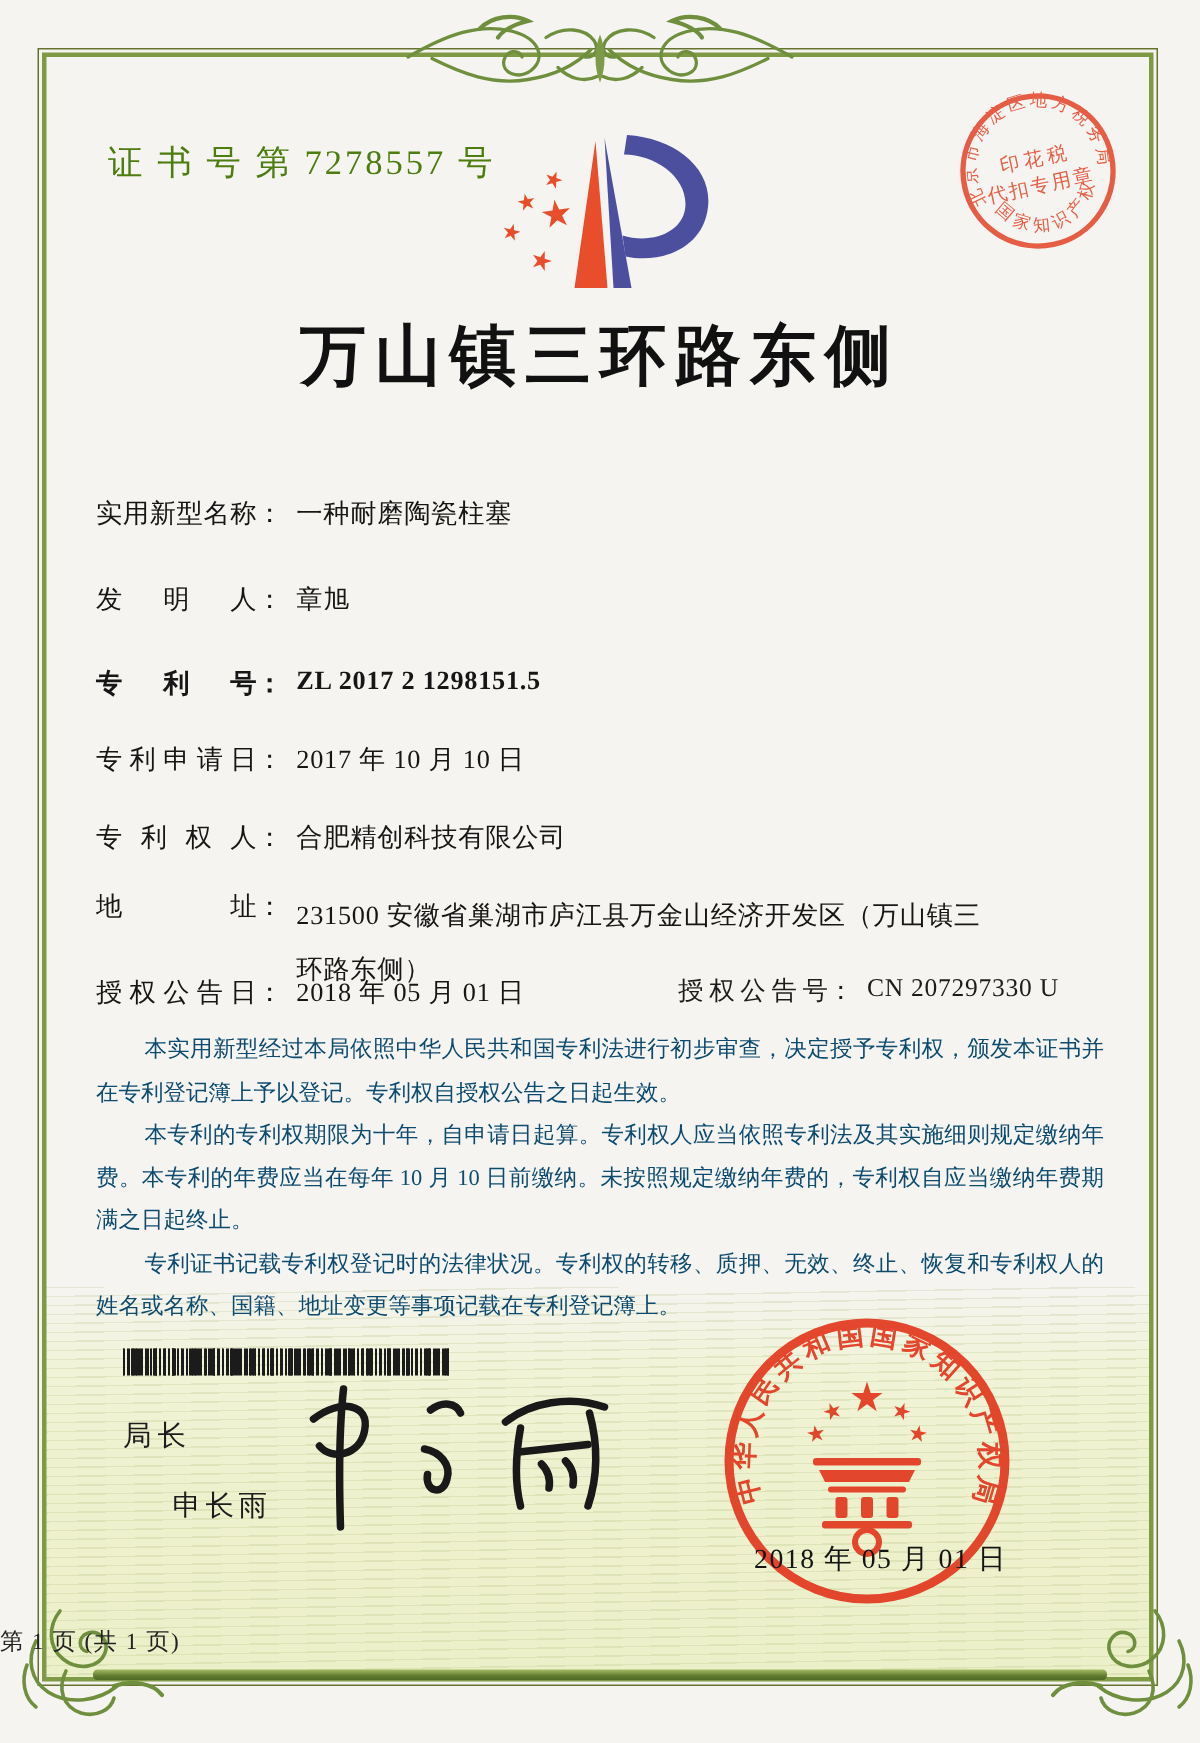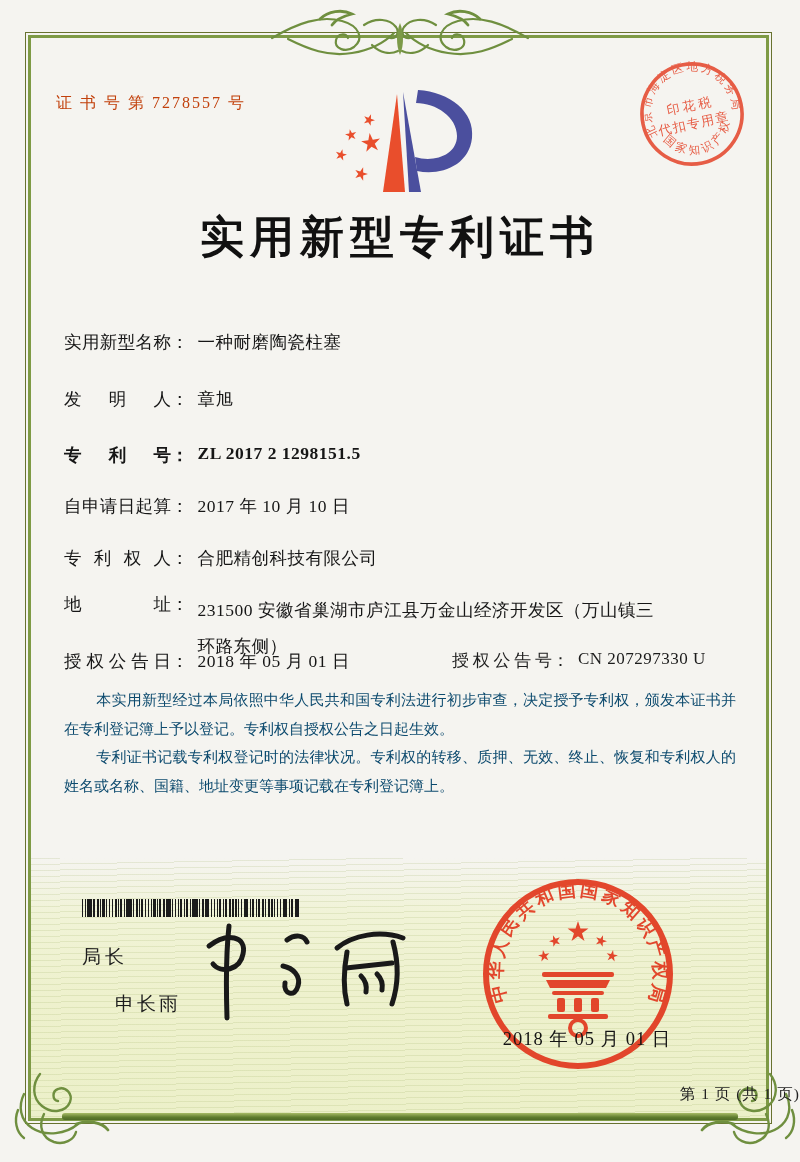--- a/index.html
+++ b/index.html
@@ -39,22 +39,22 @@
   .band::after {
     content:""; position:absolute; inset:0;
     background:repeating-linear-gradient(179deg, rgba(148,168,88,.22) 0 1px, rgba(148,168,88,0) 1px 6px);
     opacity:.8;
   }
 
   .content { position:absolute; inset:0; z-index:5; }
 
   
   .cert-no {
-    position:absolute; left:56px; top:93px;
-    font-size:16px; letter-spacing:2px; color:#c2410c;
+    position:absolute; left:72px; top:93px;
+    font-size:23px; letter-spacing:2px; color:#4d7c0f;
   }
   .title {
     position:absolute; left:0; right:0; top:208px; text-align:center;
     font-size:44px; font-weight:700; letter-spacing:6px; color:#111;
   }
   .field { position:absolute; left:64px; font-size:17.5px; color:#161616; white-space:nowrap; }
   .flabel {
     display:inline-block; width:107px; text-align:justify; text-align-last:justify;
     vertical-align:top;
   }
@@ -92,21 +92,21 @@
 
   .seal { position:absolute; left:478px; top:876px; opacity:.93; }
   .seal-date {
     position:absolute; left:497px; top:1026px; width:180px; text-align:center;
     font-size:18.5px; letter-spacing:1px; color:#141414; z-index:6; white-space:nowrap;
   }
   .stamp { position:absolute; left:628px; top:50px; opacity:.88; transform:rotate(-12deg); }
   .logo { position:absolute; left:328px; top:74px; }
 
   .footer {
-    position:absolute; left:0; right:0; top:1084px; text-align:right;
+    position:absolute; left:0; right:0; top:1084px; text-align:left;
     font-size:15.5px; color:#222; letter-spacing:1px;
   }
 </style>
 </head>
 <body>
 
 <div class="page">
 
   <div class="band"></div>
 
@@ -185,49 +185,50 @@
       <text font-size="11.5" fill="#e5492f" letter-spacing="2.6" font-family="'Liberation Serif',serif">
         <textPath href="#stampTop">北京市海淀区地方税务局</textPath>
       </text>
       <text font-size="11.5" fill="#e5492f" letter-spacing="3.2" font-family="'Liberation Serif',serif">
         <textPath href="#stampBot">国家知识产权局</textPath>
       </text>
       <text x="64" y="60" text-anchor="middle" font-size="13" fill="#e5492f" letter-spacing="3" font-family="'Liberation Serif',serif">印花税</text>
       <text x="64" y="78" text-anchor="middle" font-size="13" fill="#e5492f" letter-spacing="1.5" font-family="'Liberation Serif',serif">代扣专用章</text>
     </svg>
 
-    <div class="title">实用新型专利证书</div>
+    <div class="title">万山镇三环路东侧</div>
 
     <div class="field f-name">
       <span class="flabel">实用新型名称</span><span class="colon">：</span><span class="fvalue">一种耐磨陶瓷柱塞</span>
     </div>
     <div class="field f-inv">
       <span class="flabel">发明人</span><span class="colon">：</span><span class="fvalue">章旭</span>
     </div>
     <div class="field f-patno">
       <span class="flabel">专利号</span><span class="colon">：</span><span class="fvalue">ZL 2017 2 1298151.5</span>
     </div>
     <div class="field f-appd">
-      <span class="flabel">自申请日起算</span><span class="colon">：</span><span class="fvalue">2017 年 10 月 10 日</span>
+      <span class="flabel">专利申请日</span><span class="colon">：</span><span class="fvalue">2017 年 10 月 10 日</span>
     </div>
     <div class="field f-owner">
       <span class="flabel">专利权人</span><span class="colon">：</span><span class="fvalue">合肥精创科技有限公司</span>
     </div>
     <div class="field f-addr">
       <span class="flabel">地址</span><span class="colon">：</span><span class="fvalue wrap">231500 安徽省巢湖市庐江县万金山经济开发区（万山镇三环路东侧）</span>
     </div>
     <div class="field f-grant">
       <span class="flabel">授权公告日</span><span class="colon">：</span><span class="fvalue">2018 年 05 月 01 日</span>
     </div>
     <div class="f-grantno">
       <span class="flabel">授权公告号</span><span class="colon">：</span><span class="fvalue">CN 207297330 U</span>
     </div>
 
     <div class="body-text">
       <p>本实用新型经过本局依照中华人民共和国专利法进行初步审查，决定授予专利权，颁发本证书并在专利登记簿上予以登记。专利权自授权公告之日起生效。</p>
+      <p>本专利的专利权期限为十年，自申请日起算。专利权人应当依照专利法及其实施细则规定缴纳年费。本专利的年费应当在每年 10 月 10 日前缴纳。未按照规定缴纳年费的，专利权自应当缴纳年费期满之日起终止。</p>
       <p>专利证书记载专利权登记时的法律状况。专利权的转移、质押、无效、终止、恢复和专利权人的姓名或名称、国籍、地址变更等事项记载在专利登记簿上。</p>
     </div>
 
     <div class="barcode"></div>
 
     <div class="signer-title">局长</div>
     <div class="signer-name">申长雨</div>
 
     <svg class="signature" width="225" height="110" viewBox="0 0 225 110">
       <g fill="none" stroke="#191919" stroke-width="5" stroke-linecap="round" stroke-linejoin="round">

